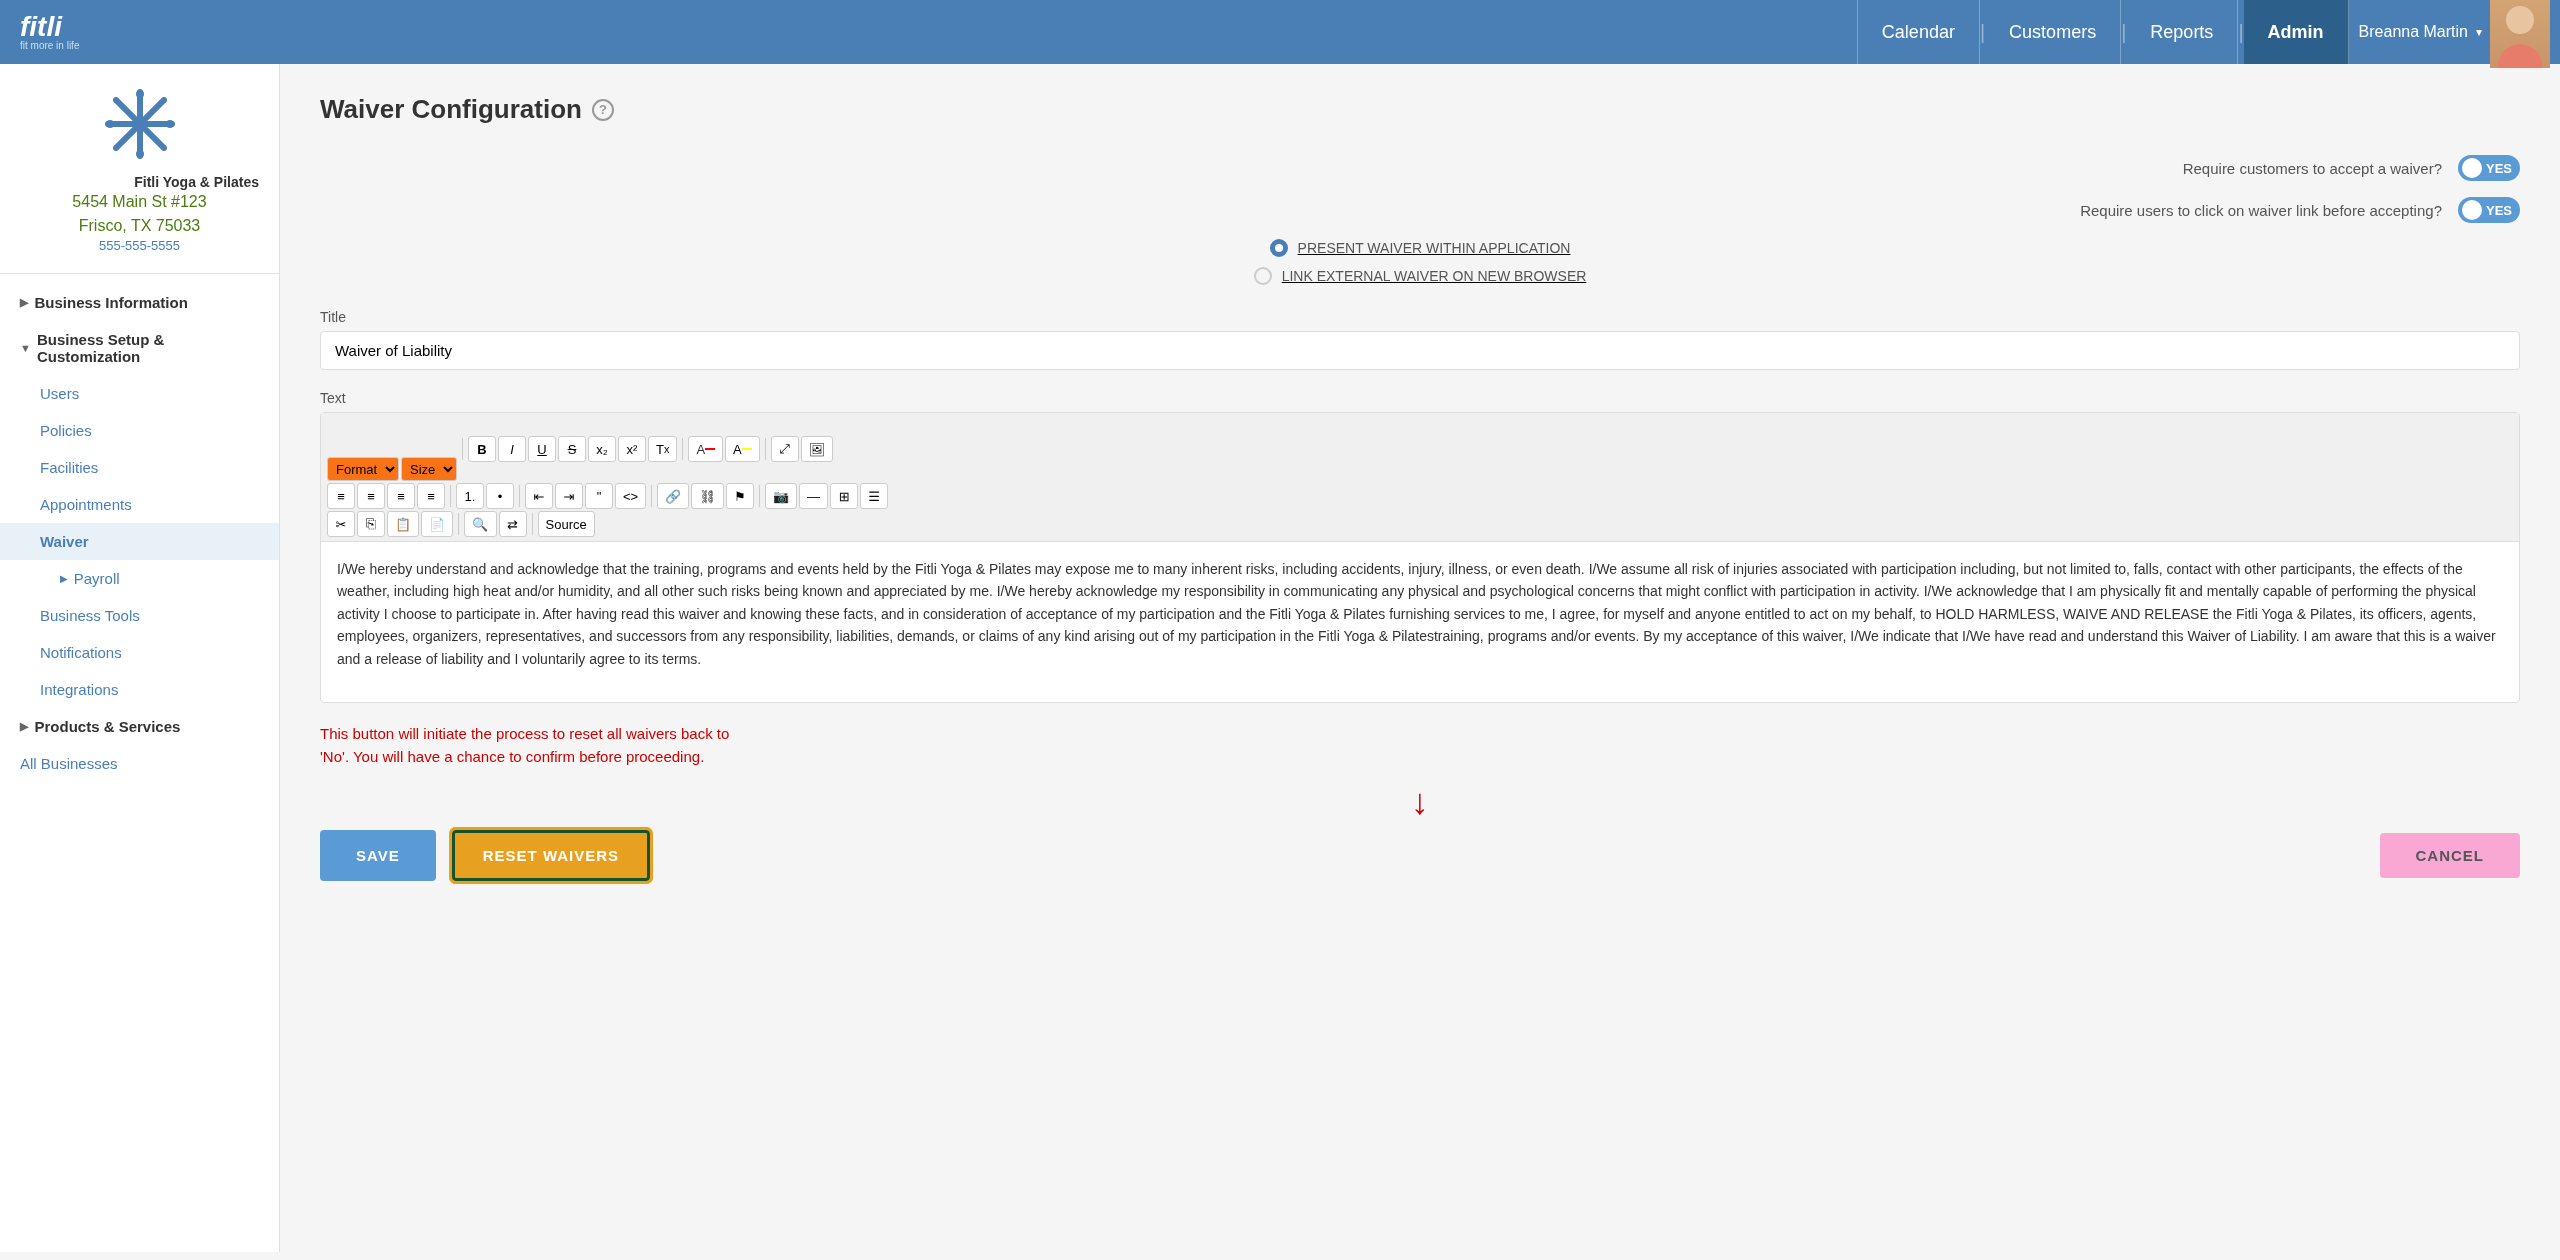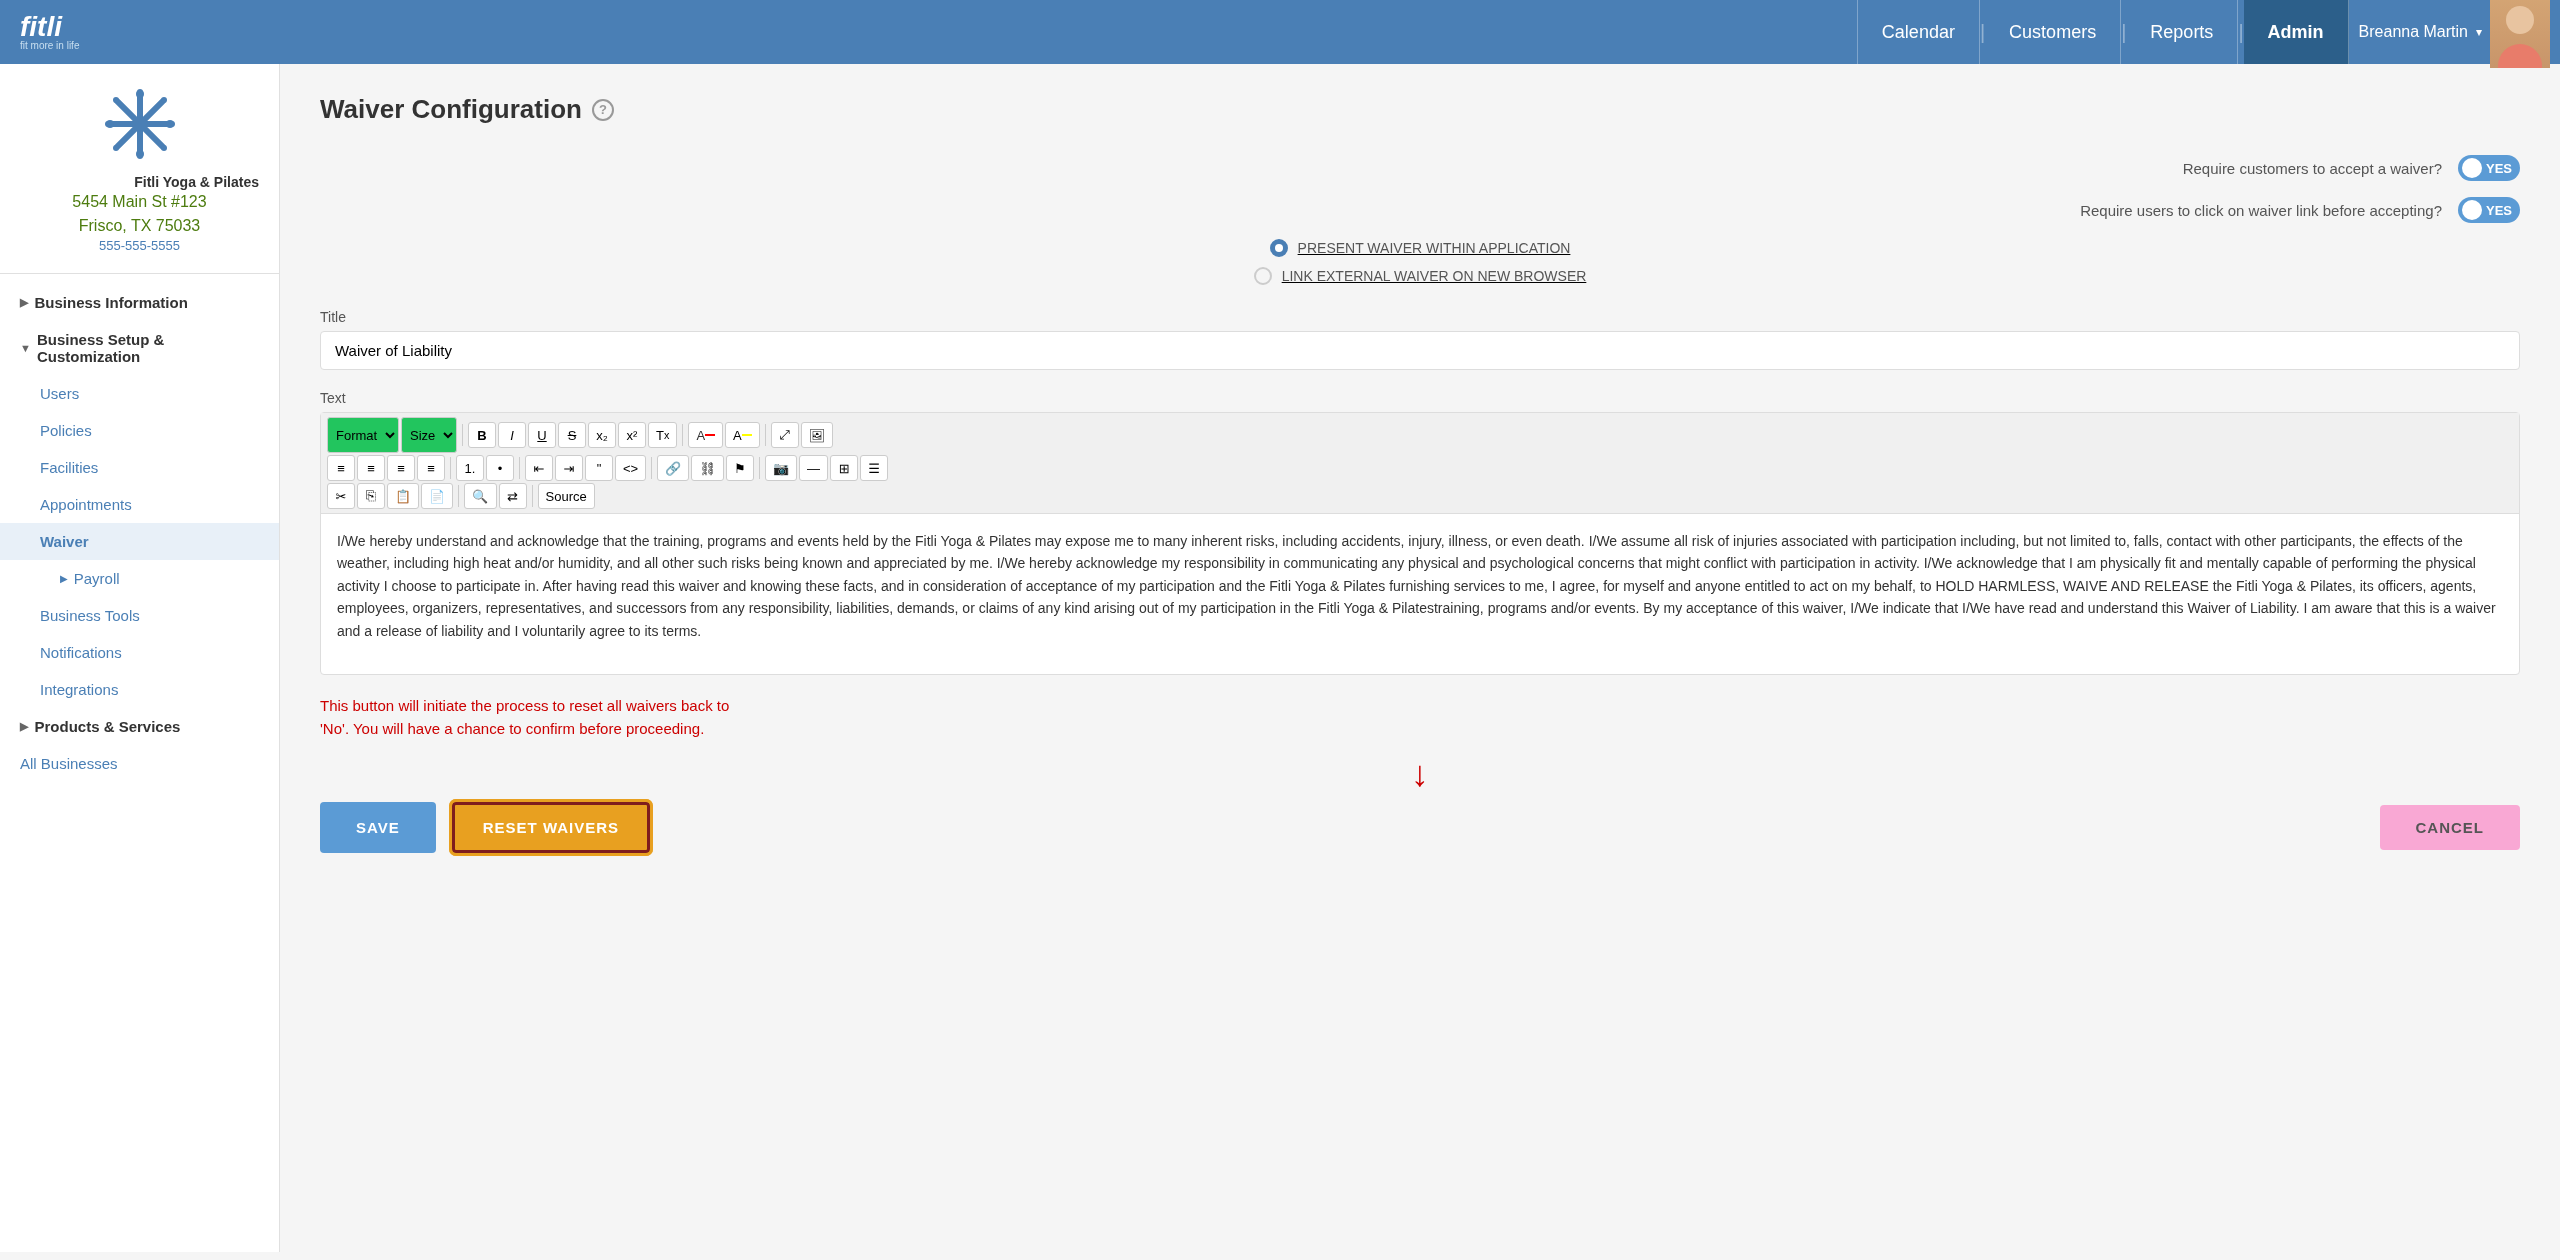--- a/index.html
+++ b/index.html
@@ -289,27 +289,28 @@
       padding: 3px 7px;
       font-size: 13px;
       cursor: pointer;
       min-width: 28px;
       height: 26px;
       display: flex;
       align-items: center;
       justify-content: center;
     }
     .tb-select {
-      height: 36px;
+      height: 24px;
       border: 1px solid #ccc;
       border-radius: 3px;
-      background: #22c55e;
+      background: #f97316;
       font-size: 13px;
       padding: 0 4px;
       cursor: pointer;
+      margin-top: 40px;
     }
     .tb-divider { width: 1px; height: 22px; background: #ccc; margin: 0 3px; }
     .editor-content {
       padding: 16px;
       font-size: 14px;
       color: #333;
       line-height: 1.6;
       min-height: 160px;
     }
 
@@ -343,21 +344,21 @@
       padding: 14px 36px;
       font-size: 15px;
       font-weight: bold;
       letter-spacing: 1px;
       cursor: pointer;
       border-radius: 4px;
     }
     .btn-reset {
       background: #e8a020;
       color: white;
-      border: 3px solid #7f1d1d;
+      border: 3px solid #14532d;
       outline: 3px solid #e8a020;
       padding: 14px 28px;
       font-size: 15px;
       font-weight: bold;
       letter-spacing: 1px;
       cursor: pointer;
       border-radius: 4px;
       box-shadow: 0 0 0 3px #e8a020;
     }
     .btn-cancel {

